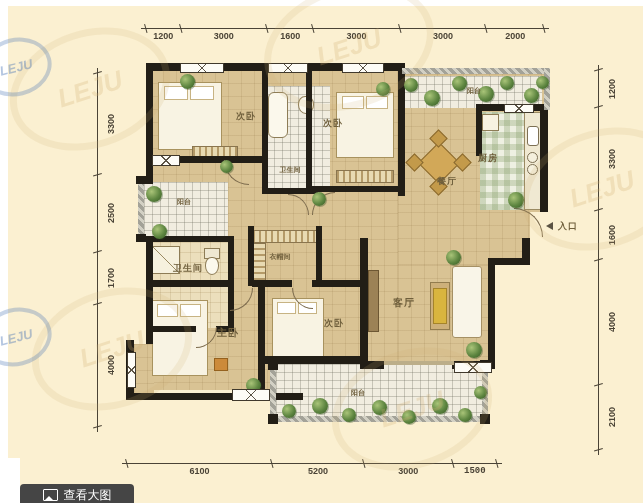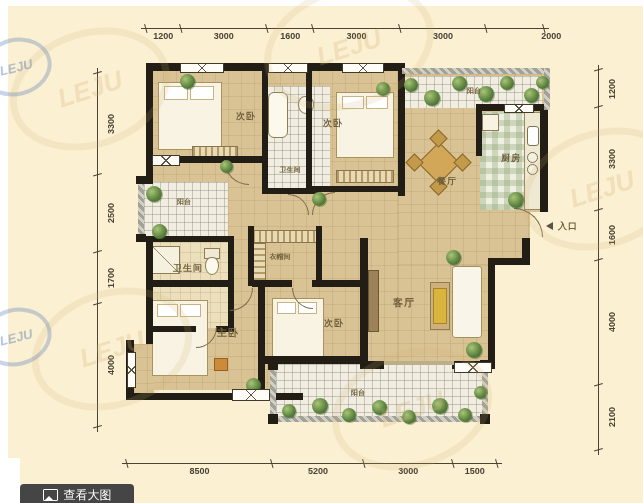--- a/index.html
+++ b/index.html
@@ -237,21 +237,21 @@
   <div class="plant" style="left:372px;top:400px;width:15px;height:15px;"></div>
   <div class="plant" style="left:402px;top:410px;width:14px;height:14px;"></div>
   <div class="plant" style="left:432px;top:398px;width:16px;height:16px;"></div>
   <div class="plant" style="left:458px;top:408px;width:14px;height:14px;"></div>
   <div class="plant" style="left:474px;top:386px;width:13px;height:13px;"></div>
 
   <div class="room-label" style="left:246px;top:116px;">次卧</div>
   <div class="room-label lbl-sm" style="left:290px;top:170px;">卫生间</div>
   <div class="room-label" style="left:333px;top:123px;">次卧</div>
   <div class="room-label lbl-sm" style="left:474px;top:91px;">阳台</div>
-  <div class="room-label" style="left:511px;top:158px;">厨房</div>
+  <div class="room-label" style="left:488px;top:158px;">厨房</div>
   <div class="room-label" style="left:447px;top:181px;">餐厅</div>
   <div class="room-label" style="left:568px;top:226px;">入口</div>
   <div class="entry-arrow" style="left:546px;top:222px;"></div>
   <div class="room-label lbl-sm" style="left:184px;top:202px;">阳台</div>
   <div class="room-label" style="left:188px;top:268px;">卫生间</div>
   <div class="room-label lbl-sm" style="left:280px;top:257px;">衣帽间</div>
   <div class="room-label lbl-lg" style="left:404px;top:303px;">客厅</div>
   <div class="room-label lbl-lg" style="left:228px;top:333px;">主卧</div>
   <div class="room-label" style="left:334px;top:323px;">次卧</div>
   <div class="room-label lbl-sm" style="left:358px;top:393px;">阳台</div>
@@ -263,33 +263,33 @@
         <div class="dim-label" style="left: 4.34783%;">1200</div>
         <div class="dim-tick" style="left: 30.4348%;"></div>
         <div class="dim-label" style="left: 19.5652%;">3000</div>
         <div class="dim-tick" style="left: 42.029%;"></div>
         <div class="dim-label" style="left: 36.2319%;">1600</div>
         <div class="dim-tick" style="left: 63.7681%;"></div>
         <div class="dim-label" style="left: 52.8986%;">3000</div>
         <div class="dim-tick" style="left: 85.5072%;"></div>
         <div class="dim-label" style="left: 74.6377%;">3000</div>
         <div class="dim-tick" style="left: 100%;"></div>
-        <div class="dim-label" style="left: 92.7536%; margin-left: 36px;">2000</div>
+        <div class="dim-label" style="left: 92.7536%;">2000</div>
       </div>
   <div class="dims h" style="left:127px;top:459px;width:370px;height:18px;">
         <div class="dim-line"></div>
         <div class="dim-tick" style="left: 0%;"></div>
         <div class="dim-tick" style="left: 39.2%;"></div>
-        <div class="dim-label" style="left: 19.6%;">8500</div>
+        <div class="dim-label" style="left: 19.6%;">6100</div>
         <div class="dim-tick" style="left: 64%;"></div>
         <div class="dim-label" style="left: 51.6%;">5200</div>
         <div class="dim-tick" style="left: 88%;"></div>
         <div class="dim-label" style="left: 76%;">3000</div>
         <div class="dim-tick" style="left: 100%;"></div>
-        <div class="dim-label" style="left: 94%;">1500</div>
+        <div class="dim-label" style="left: 94%; font-family: Liberation Mono, monospace;">1500</div>
       </div>
   <div class="dims v" style="left:92px;top:73px;width:22px;height:354px;">
         <div class="dim-line"></div>
         <div class="dim-tick" style="top: 0%;"></div>
         <div class="dim-tick" style="top: 28.6957%;"></div>
         <div class="dim-label" style="top: 14.3478%;">3300</div>
         <div class="dim-tick" style="top: 50.4348%;"></div>
         <div class="dim-label" style="top: 39.5652%;">2500</div>
         <div class="dim-tick" style="top: 65.2174%;"></div>
         <div class="dim-label" style="top: 57.8261%;">1700</div>

